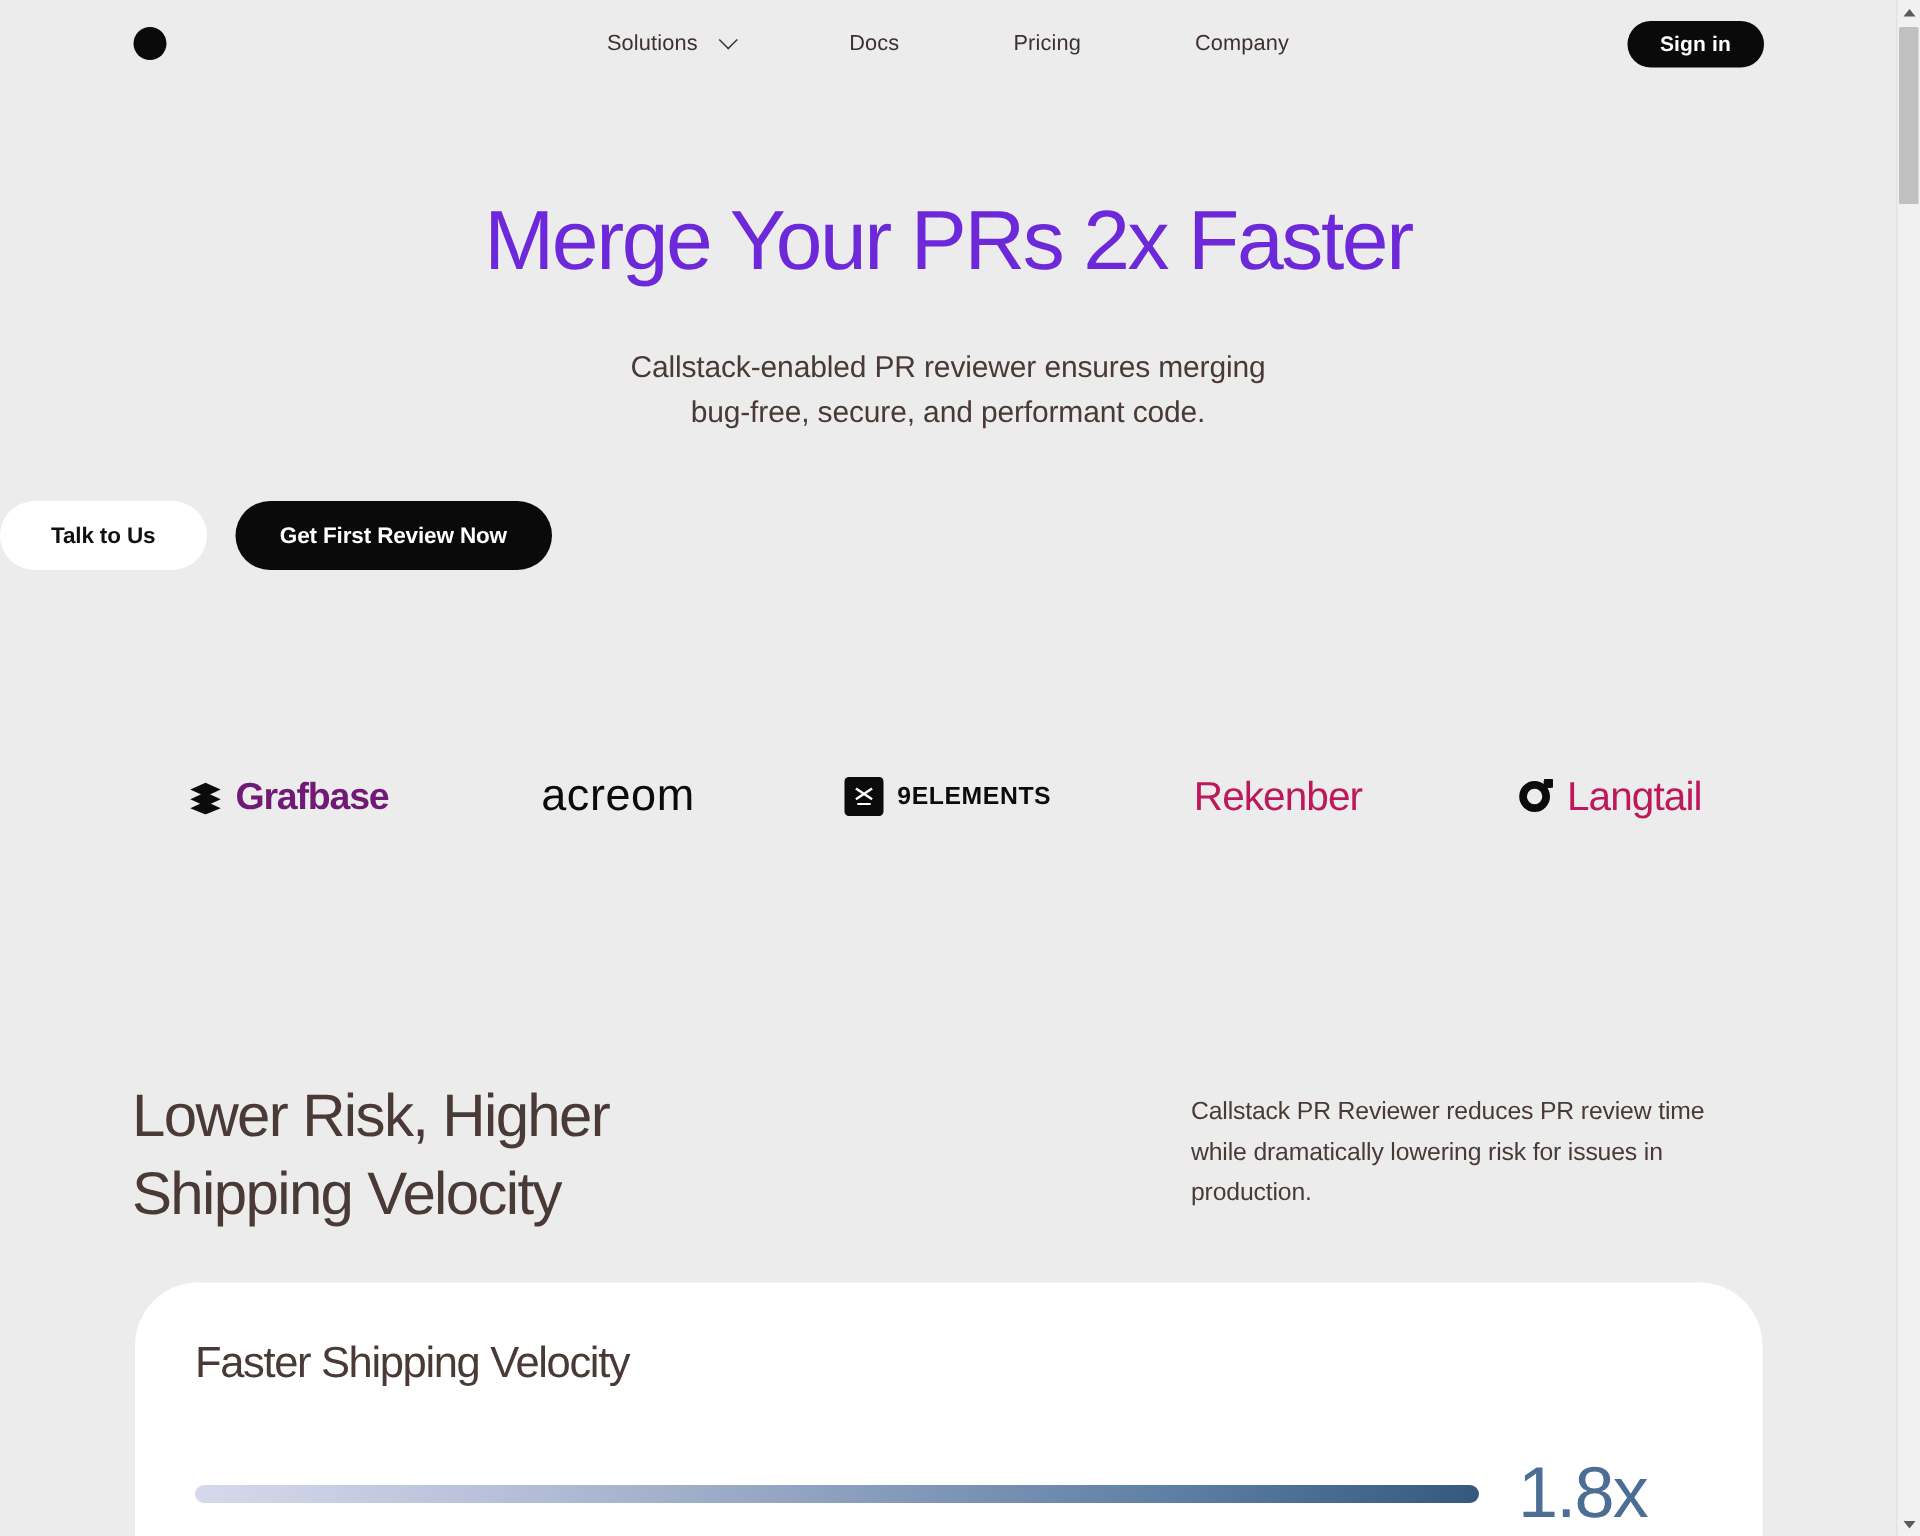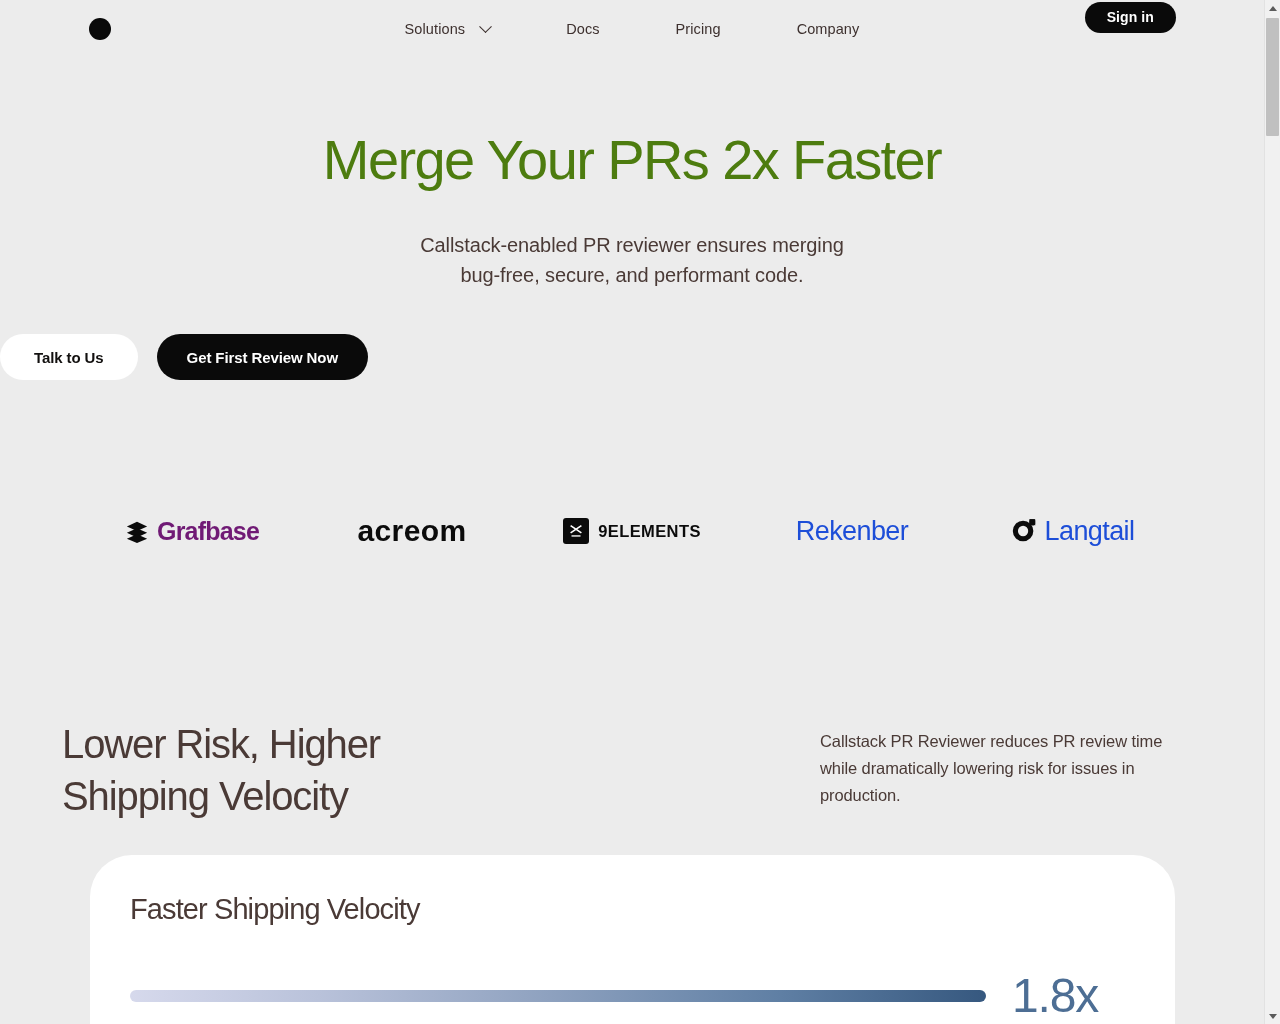--- a/index.html
+++ b/index.html
@@ -73,21 +73,21 @@
     display: inline-block;
     width: 9px; height: 9px;
     border-right: 1.6px solid #3d302e;
     border-bottom: 1.6px solid #3d302e;
     transform: rotate(45deg) translate(-2px,-2px);
   }
 
   .signin-btn {
     position: absolute;
     right: 88px;
-    top: 2px;
+    top: 14px;
     background: #0a0a0a;
     color: #ffffff;
     border: none;
     border-radius: 999px;
     font-family: "Liberation Sans", sans-serif;
     font-size: 14px;
     font-weight: 700;
     letter-spacing: 0.1px;
     padding: 0 22px;
     height: 31px;
@@ -102,21 +102,21 @@
     left: 0;
     width: 1264px;
     text-align: center;
   }
 
   .hero-title {
     font-size: 56px;
     line-height: 1.08;
     font-weight: 400;
     letter-spacing: -1.6px;
-    color: #4d7c0f;
+    color: #6d28d9;
   }
 
   .hero-sub {
     margin-top: 40px;
     font-size: 20px;
     line-height: 1.5;
     color: #4a3a36;
     font-weight: 400;
     letter-spacing: -0.1px;
   }
@@ -174,29 +174,29 @@
   }
   .logo-item svg { display: block; }
   .logo-word {
     font-size: 25px;
     font-weight: 700;
     letter-spacing: -0.8px;
     color: #701a75;
   }
   .logo-word-light {
     font-size: 30px;
-    font-weight: 700;
+    font-weight: 400;
     letter-spacing: 0.4px;
     color: #0b0b0b;
   }
   .logo-word-thin {
     font-size: 27px;
     font-weight: 400;
     letter-spacing: -0.6px;
-    color: #1d4ed8;
+    color: #be185d;
   }
   .logo-word-9e {
     font-size: 16.5px;
     font-weight: 700;
     letter-spacing: 0.4px;
     color: #0b0b0b;
   }
   .logo-mark-box {
     width: 26px; height: 26px;
     background: #0b0b0b;
@@ -211,21 +211,21 @@
   .section-two {
     position: absolute;
     top: 700px;
     left: 0;
     width: 1264px;
   }
 
   .sec2-inner {
     position: relative;
     width: 1264px;
-    padding: 0 62px;
+    padding: 0 88px;
     display: flex;
     justify-content: space-between;
     align-items: flex-start;
   }
 
   .sec2-title {
     font-size: 40px;
     line-height: 1.3;
     font-weight: 400;
     letter-spacing: -1.1px;

